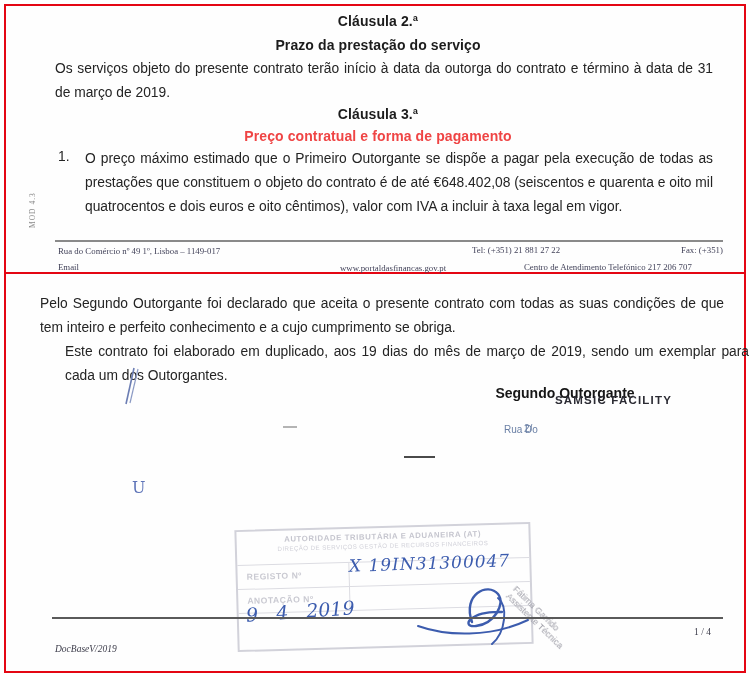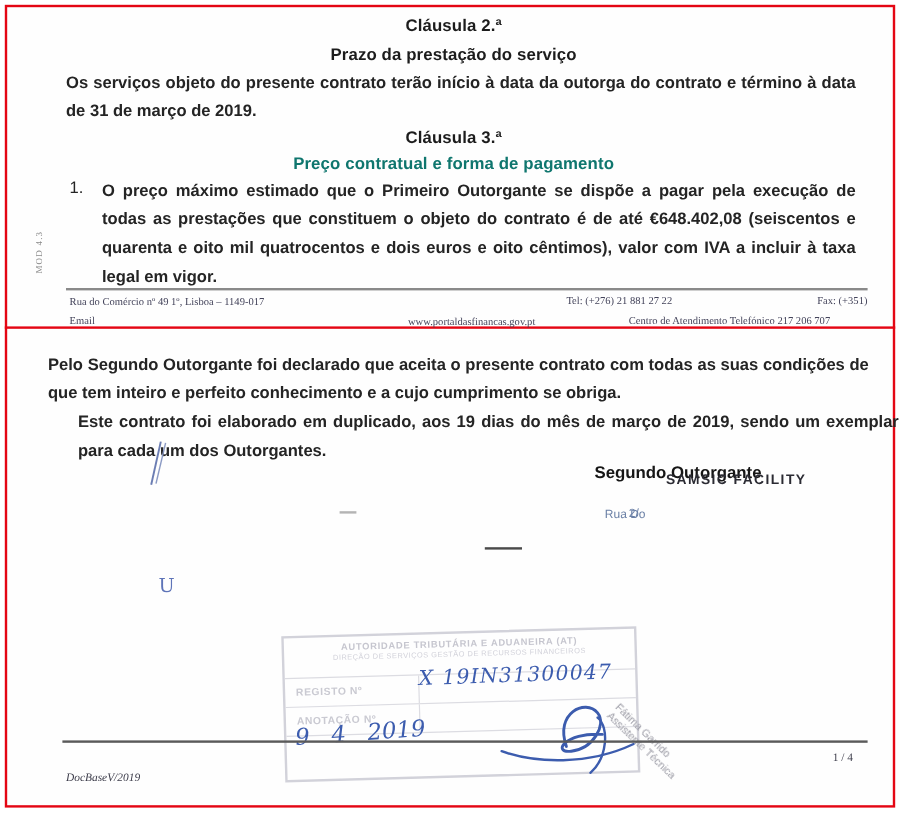--- a/index.html
+++ b/index.html
@@ -13,23 +13,23 @@
     position:absolute;left:4px;top:4px;width:742px;height:669px;
     border:2px solid #e40613;box-sizing:border-box;background:#fefefe;
   }
   .red-divider{
     position:absolute;left:4px;top:272px;width:742px;height:0;
     border-top:2px solid #e40613;
   }
   .abs{position:absolute;}
   .center-line{left:40px;width:676px;text-align:center;}
   .h-bold{font-weight:bold;font-size:14px;color:#1c1c1c;letter-spacing:.1px;}
-  .body-text{font-size:13.8px;line-height:24px;text-align:justify;color:#242424;font-weight:bold;}
+  .body-text{font-size:13.8px;line-height:24px;text-align:justify;color:#242424;}
   .list-num{font-size:13.8px;color:#242424;}
-  .blue-head{color:#0f766e;}
+  .blue-head{color:#ef4444;}
   .mod-label{
     font-family:"Liberation Serif",serif;font-size:7.5px;color:#8a8a8a;
     transform:rotate(-90deg);transform-origin:left top;letter-spacing:1px;white-space:nowrap;
   }
   .rule{background:#8a8a8a;height:1.5px;}
   .rule-dark{background:#5a5a5a;height:2px;}
   .foot-serif{
     font-family:"Liberation Serif",serif;font-size:8.8px;color:#43435a;white-space:nowrap;
   }
   .foot-serif2{
@@ -99,21 +99,21 @@
   <div class="abs center-line h-bold blue-head" style="top:128px;">Preço contratual e forma de pagamento</div>
 
   <div class="abs list-num" style="left:58px;top:149px;">1.</div>
   <div class="abs body-text" style="left:85px;top:147px;width:628px;">O preço máximo estimado que o Primeiro Outorgante se dispõe a pagar pela execução de todas as prestações que constituem o objeto do contrato é de até €648.402,08 (seiscentos e quarenta e oito mil quatrocentos e dois euros e oito cêntimos), valor com IVA a incluir à taxa legal em vigor.</div>
 
   <div class="abs mod-label" style="left:28px;top:228px;">MOD 4.3</div>
 
   <div class="abs rule" style="left:55px;top:240px;width:668px;"></div>
 
   <div class="abs foot-serif" style="left:58px;top:246px;">Rua do Comércio nº 49 1º, Lisboa – 1149-017</div>
-  <div class="abs foot-serif" style="left:472px;top:245px;">Tel: (+276) 21 881 27 22</div>
+  <div class="abs foot-serif" style="left:472px;top:245px;">Tel: (+351) 21 881 27 22</div>
   <div class="abs foot-serif" style="left:681px;top:245px;">Fax: (+351)</div>
   <div class="abs foot-serif" style="left:58px;top:262px;">Email</div>
   <div class="abs foot-serif" style="left:340px;top:263px;">www.portaldasfinancas.gov.pt</div>
   <div class="abs foot-serif" style="left:524px;top:262px;">Centro de Atendimento Telefónico 217 206 707</div>
 
   <div class="abs body-text" style="left:40px;top:292px;width:684px;">Pelo Segundo Outorgante foi declarado que aceita o presente contrato com todas as suas condições de que tem inteiro e perfeito conhecimento e a cujo cumprimento se obriga.</div>
   <div class="abs body-text" style="left:40px;top:340px;width:684px;margin-left:25px;">Este contrato foi elaborado em duplicado, aos 19 dias do mês de março de 2019, sendo um exemplar para cada um dos Outorgantes.</div>
 
   <svg class="abs" style="left:120px;top:366px;" width="22" height="40" viewBox="0 0 22 40">
     <path d="M14 2 L6 38" stroke="#6b7db3" stroke-width="1.6" fill="none"></path>

